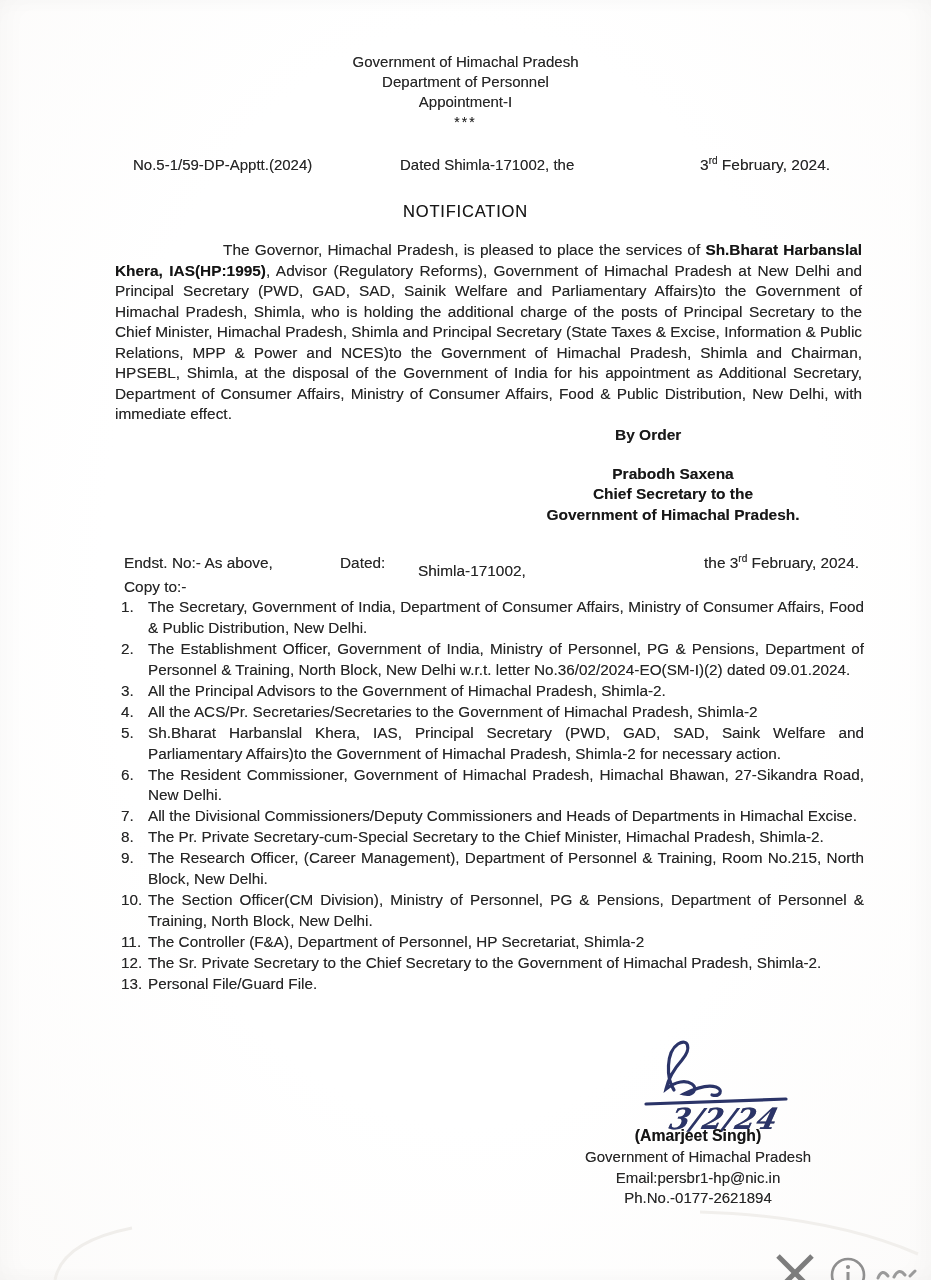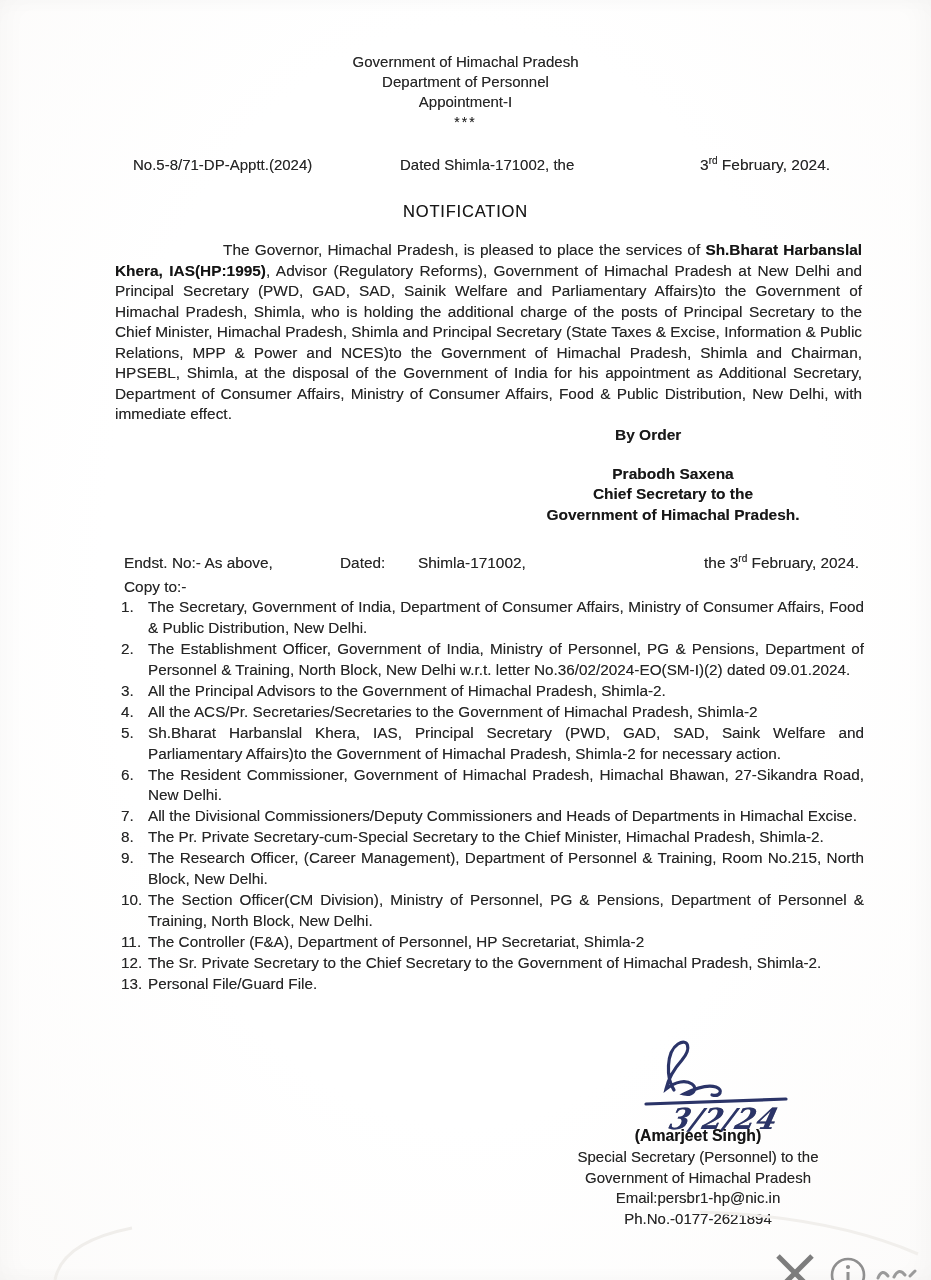--- a/index.html
+++ b/index.html
@@ -35,21 +35,21 @@
     text-indent:108px;
   }
   .body-para b{color:#141414;}
   
   .by-order{margin:1px 0 0 615px;font-weight:bold;font-size:15.5px;color:#1a1a1a;}
   .signatory1{margin:20px 0 0 503px;width:340px;text-align:center;font-weight:bold;font-size:15.5px;line-height:20.6px;color:#171717;}
   
   .endst-line{position:relative;height:21px;margin-top:29px;font-size:15.4px;}
   .endst-no{position:absolute;left:124px;top:0;text-align:center;}
   .endst-dated{position:absolute;left:340px;top:0;}
-  .endst-place{position:absolute;left:418px;top:0;}
+  .endst-place{position:absolute;left:418px;top:8px;}
   .endst-date{position:absolute;right:72px;top:0;}
   .copy-to{margin:1px 0 0 124px;font-size:15.4px;line-height:21px;}
   
   ol.copy-list{list-style:none;margin:0 67px 0 121px;padding:0;font-size:15.3px;line-height:20.9px;}
   ol.copy-list li{display:flex;margin:0;}
   ol.copy-list .num{flex:0 0 27px;}
   ol.copy-list .itm{flex:1;text-align:justify;}
   
   .sig-stamp{position:absolute;left:628px;top:1036px;width:175px;height:96px;}
   .signatory2{position:absolute;left:528px;top:1126px;width:340px;text-align:center;font-size:15px;line-height:20.8px;}
@@ -67,21 +67,21 @@
 <div class="page ink">
 
   <div class="doc-header">
     <div>Government of Himachal Pradesh</div>
     <div>Department of Personnel</div>
     <div>Appointment-I</div>
     <div class="stars">***</div>
   </div>
 
   <div class="ref-line">
-    <span class="ref-no">No.5-8/71-DP-Apptt.(2024)</span>
+    <span class="ref-no">No.5-1/59-DP-Apptt.(2024)</span>
     <span class="ref-dated">Dated  Shimla-171002, the</span>
     <span class="ref-date"><span>3</span><sup>rd</sup><span> February, 2024.</span></span>
   </div>
 
   <div class="notif-title">NOTIFICATION</div>
 
   <p class="body-para"><span>The Governor, Himachal Pradesh, is pleased to place the services of </span><b>Sh.Bharat Harbanslal Khera, IAS(HP:1995)</b><span>, Advisor (Regulatory Reforms), Government of Himachal Pradesh at New Delhi and Principal Secretary (PWD, GAD, SAD, Sainik Welfare and Parliamentary Affairs)to the Government of Himachal Pradesh, Shimla, who is holding the additional charge of the posts of Principal Secretary to the Chief Minister, Himachal Pradesh, Shimla and Principal Secretary (State Taxes &amp; Excise, Information &amp; Public Relations, MPP &amp; Power and NCES)to the Government of Himachal Pradesh, Shimla and Chairman, HPSEBL, Shimla, at the disposal of the Government of India for his appointment as Additional Secretary, Department of Consumer Affairs, Ministry of Consumer Affairs, Food &amp; Public Distribution, New Delhi, with immediate effect.</span></p>
 
   <div class="by-order">By Order</div>
 
@@ -161,21 +161,20 @@
         <line x1="18" y1="68" x2="158" y2="63"></line>
       </g>
       <g transform="translate(40,93) skewX(-14)">
         <text x="0" y="0" font-size="29" font-style="italic" font-weight="bold" font-family="DejaVu Serif, serif" fill="#2b3468" letter-spacing="1">3/2/24</text>
       </g>
     </svg>
   </div>
 
   <div class="signatory2">
     <div class="name">(Amarjeet Singh)</div>
-    <div>Special Secretary (Personnel) to the</div>
     <div>Government of Himachal Pradesh</div>
     <div>Email:persbr1-hp@nic.in</div>
     <div>Ph.No.-0177-2621894</div>
   </div>
 
   <svg class="corner-artifacts">
     <path d="M55 1280 Q 62 1242 132 1228" fill="none" stroke="#f0eeeb" stroke-width="3"></path>
     <path d="M700 1212 Q 830 1216 918 1254" fill="none" stroke="#f1efec" stroke-width="3"></path>
   </svg>
 

